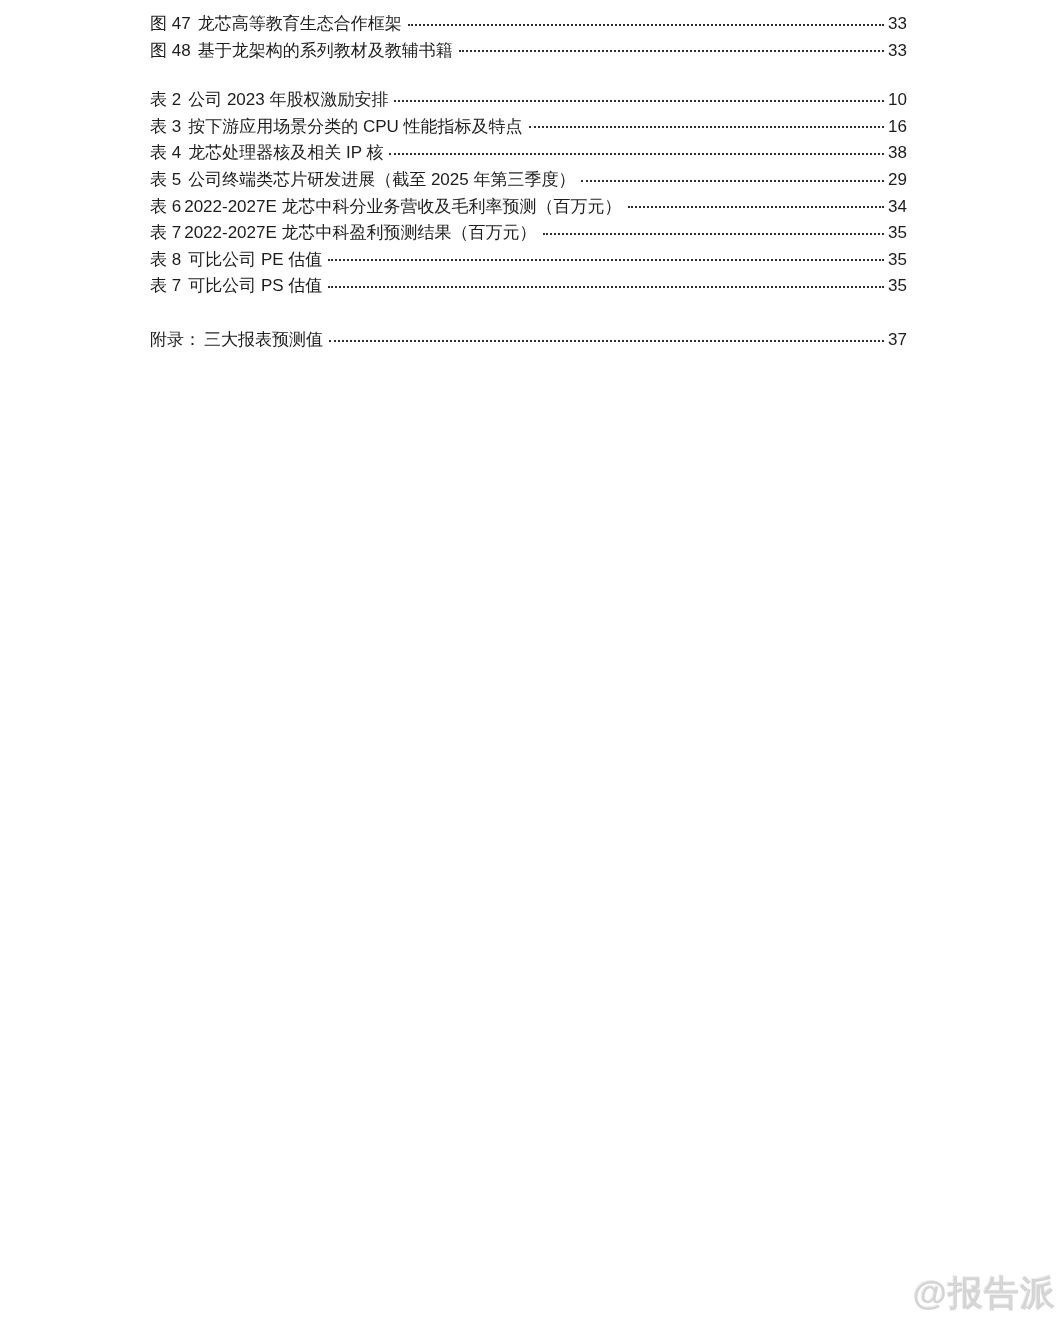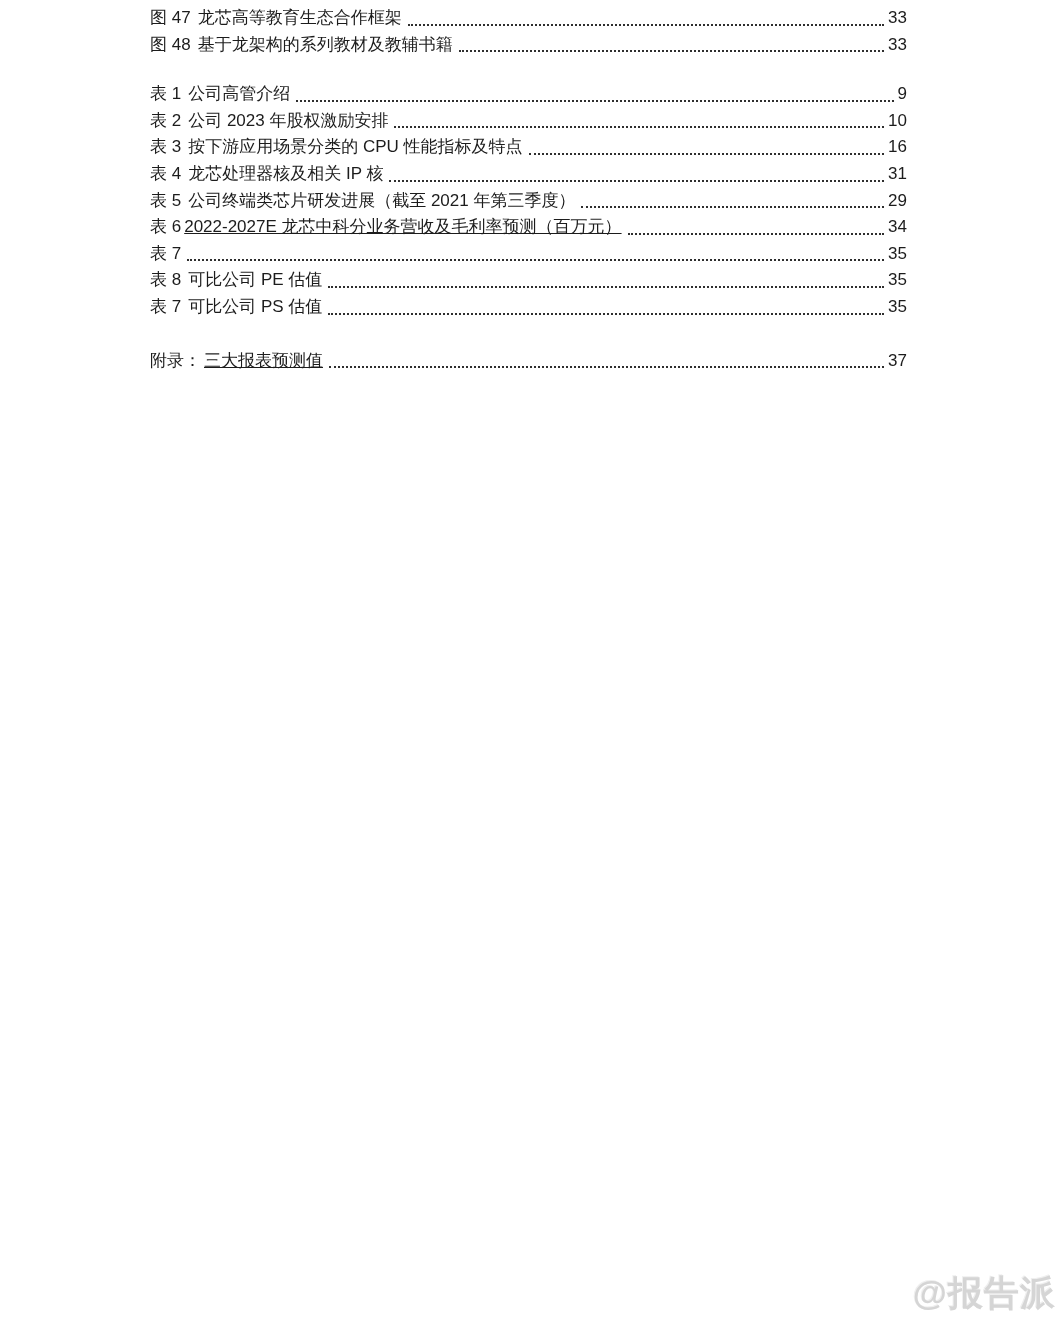--- a/index.html
+++ b/index.html
@@ -25,23 +25,23 @@
   .toc-group { }
   .toc-group.tables-group { margin-top: 23px; }
   .toc-group.appendix-group { margin-top: 27px; }
   .toc-row {
     display: flex;
     align-items: baseline;
     line-height: 26.6px;
     height: 26.6px;
     white-space: nowrap;
   }
-  .toc-label { flex: none; }
+  .toc-label { flex: none; margin-top: 6px; }
   .toc-title { flex: none; margin-left: 7px; }
-  .toc-title.tight { margin-left: 3px; text-decoration: underline; }
+  .toc-title.tight { margin-left: 3px; }
   .toc-dots {
     flex: 1 1 auto;
     min-width: 12px;
     border-bottom: 2px dotted #2e2e2e;
     align-self: flex-end;
     margin: 0 4px 6px 6px;
   }
   .toc-page { flex: none; text-align: right; }
   .watermark {
     position: absolute;
@@ -69,57 +69,52 @@
     <div class="toc-row">
       <span class="toc-label">图 48</span>
       <span class="toc-title">基于龙架构的系列教材及教辅书籍</span>
       <span class="toc-dots"></span>
       <span class="toc-page">33</span>
     </div>
   </div>
 
   <div class="toc-group tables-group">
     <div class="toc-row">
-      <span class="toc-label">表 1</span>
-      <span class="toc-title">公司高管介绍</span>
-      <span class="toc-dots"></span>
-      <span class="toc-page">9</span>
-    </div>
-    <div class="toc-row">
       <span class="toc-label">表 2</span>
       <span class="toc-title">公司 2023 年股权激励安排</span>
       <span class="toc-dots"></span>
       <span class="toc-page">10</span>
     </div>
     <div class="toc-row">
       <span class="toc-label">表 3</span>
       <span class="toc-title">按下游应用场景分类的 CPU 性能指标及特点</span>
       <span class="toc-dots"></span>
       <span class="toc-page">16</span>
     </div>
     <div class="toc-row">
       <span class="toc-label">表 4</span>
       <span class="toc-title">龙芯处理器核及相关 IP 核</span>
       <span class="toc-dots"></span>
-      <span class="toc-page">31</span>
+      <span class="toc-page">38</span>
     </div>
     <div class="toc-row">
       <span class="toc-label">表 5</span>
-      <span class="toc-title">公司终端类芯片研发进展（截至 2021 年第三季度）</span>
+      <span class="toc-title">公司终端类芯片研发进展（截至 2025 年第三季度）</span>
       <span class="toc-dots"></span>
       <span class="toc-page">29</span>
     </div>
     <div class="toc-row">
       <span class="toc-label">表 6</span>
       <span class="toc-title tight">2022-2027E 龙芯中科分业务营收及毛利率预测（百万元）</span>
       <span class="toc-dots"></span>
       <span class="toc-page">34</span>
     </div>
     <div class="toc-row">
       <span class="toc-label">表 7</span>
+      <span class="toc-title tight">2022-2027E 龙芯中科盈利预测结果（百万元）</span>
       <span class="toc-dots"></span>
       <span class="toc-page">35</span>
     </div>
     <div class="toc-row">
       <span class="toc-label">表 8</span>
       <span class="toc-title">可比公司 PE 估值</span>
       <span class="toc-dots"></span>
       <span class="toc-page">35</span>
     </div>
     <div class="toc-row">

